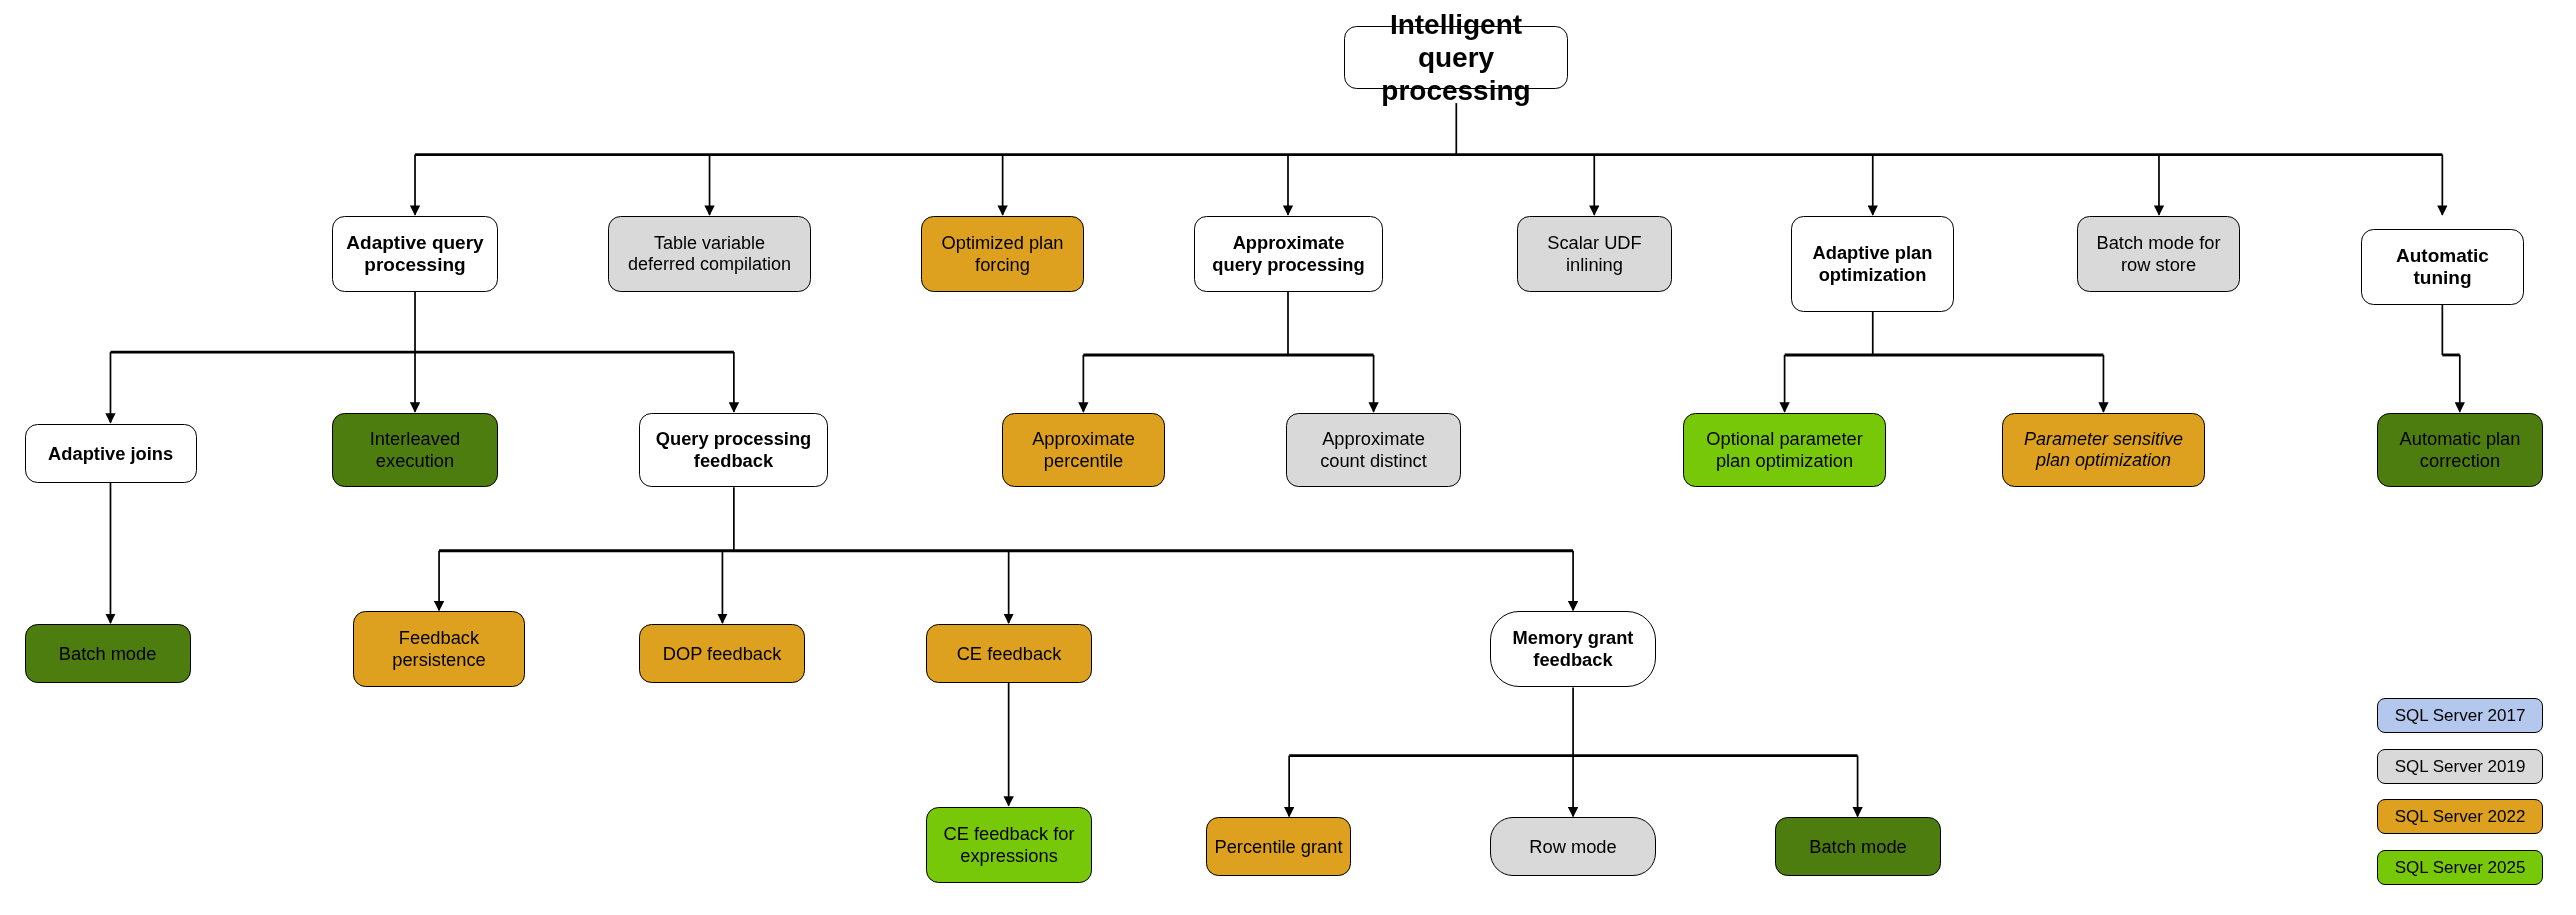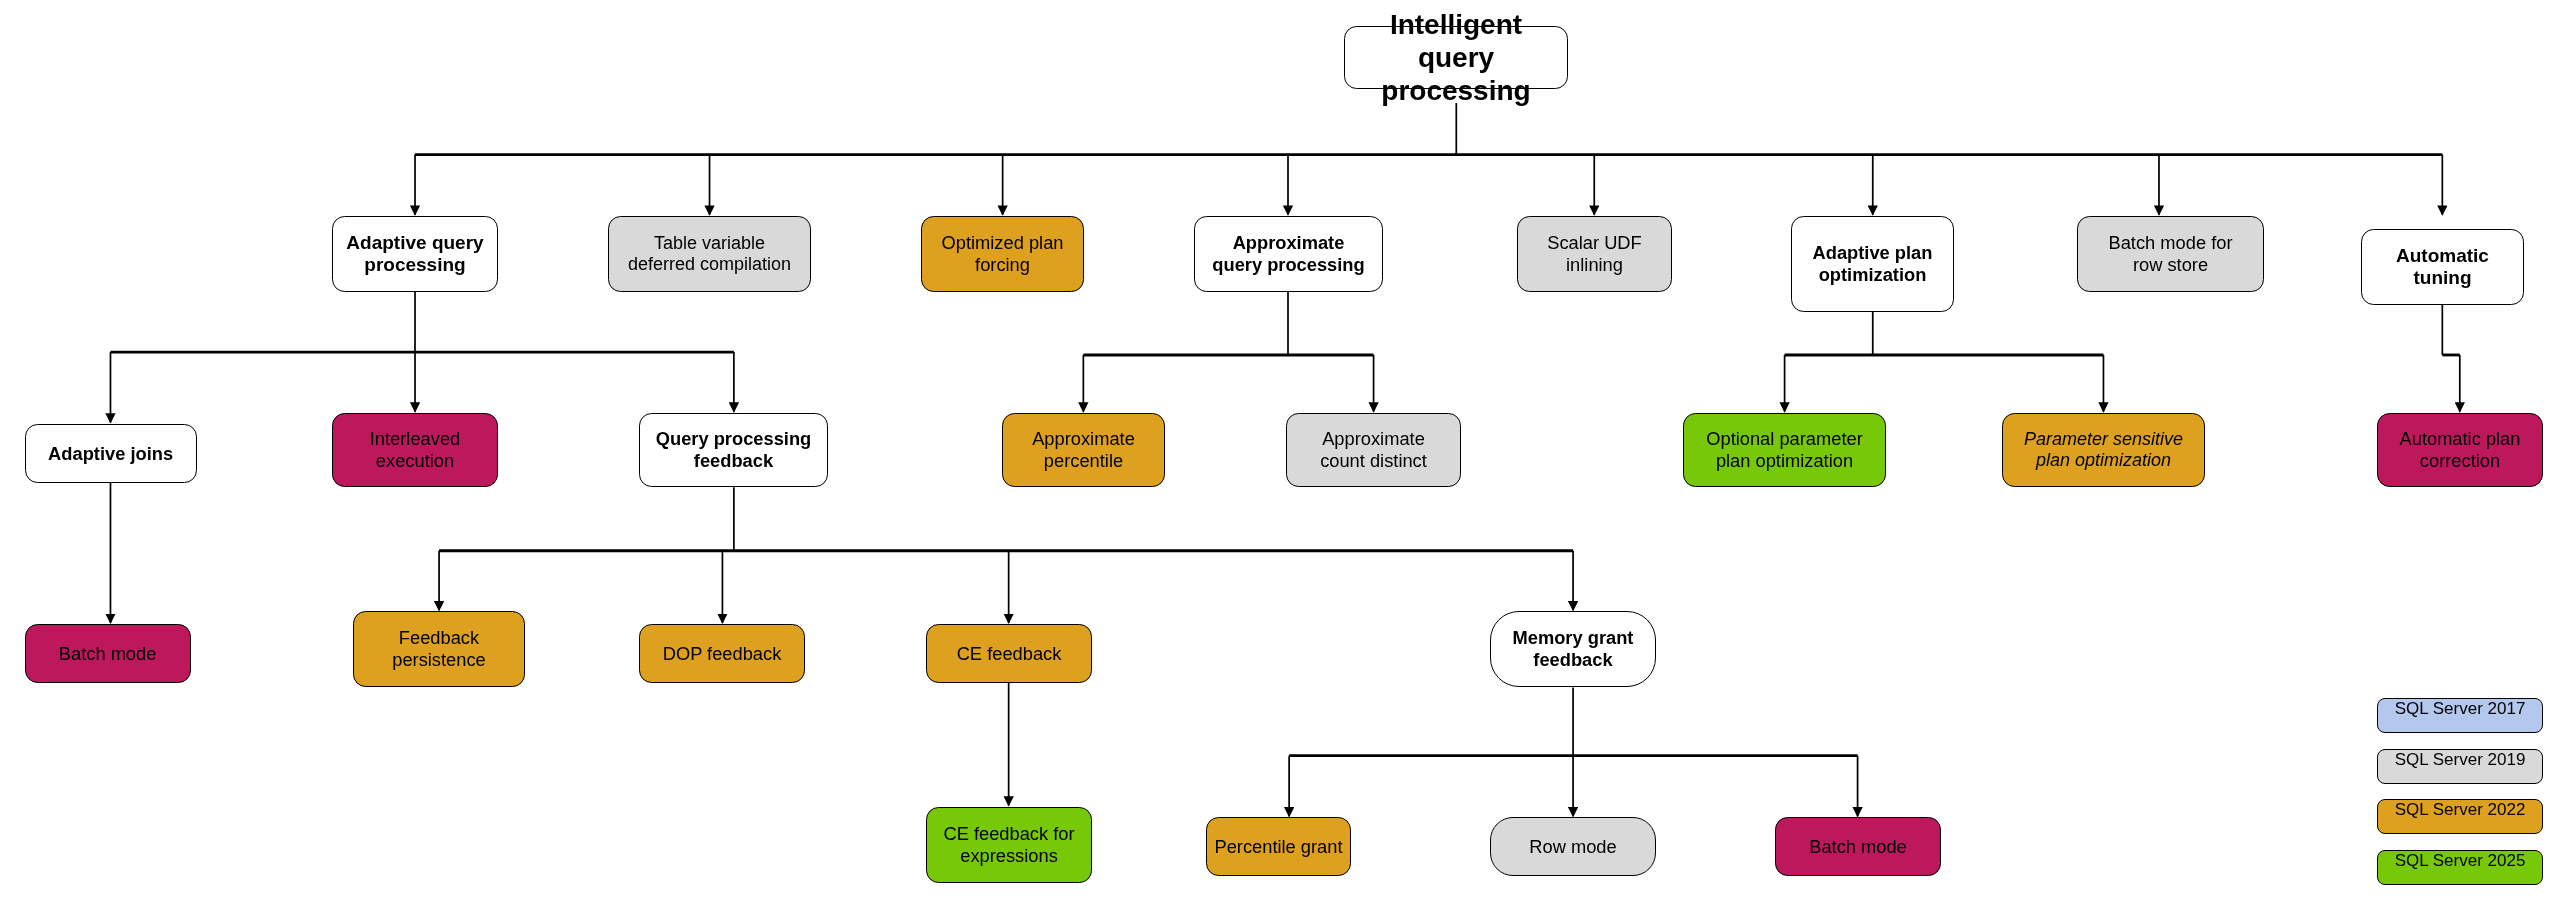--- a/index.html
+++ b/index.html
@@ -34,32 +34,33 @@
     text-align: center;
     color: #000000;
     line-height: 1.18;
     padding: 2.3px 4.6px;
     background: #ffffff;
     white-space: pre-line;
     z-index: 3;
   }
   .node.fill-white  { background: #ffffff; }
   .node.fill-gray   { background: #d9d9d9; }
-  .node.fill-blue   { background: #be185d; align-items: center; }
+  .node.fill-blue   { background: #4d7c0f; align-items: center; }
   .node.fill-gold   { background: #dda01f; }
   .node.fill-green  { background: #78c80a; }
 
   .node.bold { font-weight: bold; }
 
   .legend-item {
     position: absolute;
     box-sizing: border-box;
     border: 1.7px solid #000000;
     border-radius: 8px;
     display: flex;
+    align-items: center;
     justify-content: center;
     text-align: center;
     color: #000000;
     z-index: 3;
     font-size: 17px;
   }
 </style>
 </head>
 <body>
 
@@ -121,21 +122,21 @@
       <div class="node fill-gray" style="left: 608px; top: 216px; width: 203px; height: 76px; font-size: 18px;"><span>Table variable
 deferred compilation</span></div>
       <div class="node fill-gold" style="left: 921px; top: 216px; width: 163px; height: 76px; font-size: 18.3px;"><span>Optimized plan
 forcing</span></div>
       <div class="node fill-white bold" style="left: 1194px; top: 216px; width: 189px; height: 76px; font-size: 18.3px;"><span>Approximate
 query processing</span></div>
       <div class="node fill-gray" style="left: 1517px; top: 216px; width: 155px; height: 76px; font-size: 18.3px;"><span>Scalar UDF
 inlining</span></div>
       <div class="node fill-white bold" style="left: 1791px; top: 216px; width: 163px; height: 96px; font-size: 18.3px;"><span>Adaptive plan
 optimization</span></div>
-      <div class="node fill-gray" style="left: 2077px; top: 216px; width: 187px; height: 76px; font-size: 18.3px;"><span>Batch mode for
+      <div class="node fill-gray" style="left: 2077px; top: 216px; width: 163px; height: 76px; font-size: 18.3px;"><span>Batch mode for
 row store</span></div>
       <div class="node fill-white bold" style="left: 2361px; top: 229px; width: 163px; height: 76px; font-size: 19px;"><span>Automatic
 tuning</span></div>
       <div class="node fill-white bold" style="left: 24.6px; top: 424px; width: 172px; height: 59px; font-size: 18.3px;"><span>Adaptive joins</span></div>
       <div class="node fill-blue" style="left: 332px; top: 413px; width: 166px; height: 74px; font-size: 18.3px;"><span>Interleaved
 execution</span></div>
       <div class="node fill-white bold" style="left: 639px; top: 413px; width: 189px; height: 74px; font-size: 18.3px;"><span>Query processing
 feedback</span></div>
       <div class="node fill-gold" style="left: 1002px; top: 413px; width: 163px; height: 74px; font-size: 18.3px;"><span>Approximate
 percentile</span></div>

